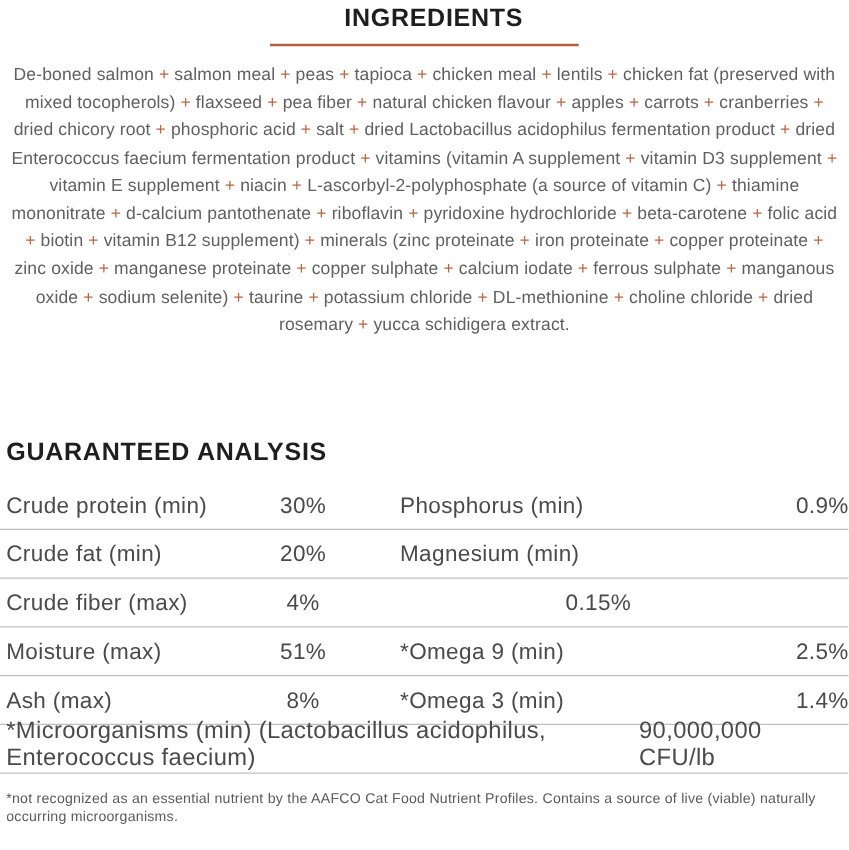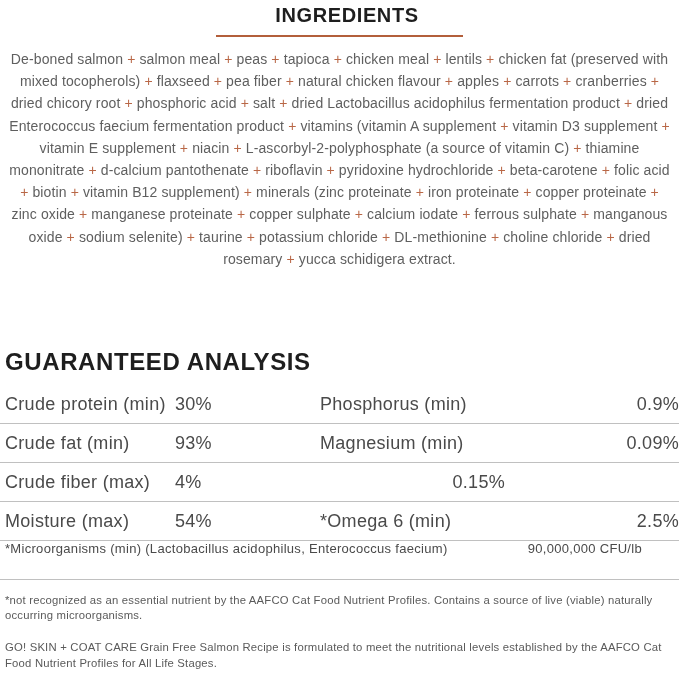--- a/index.html
+++ b/index.html
@@ -34,47 +34,47 @@
     line-height:22.2px;
     letter-spacing:.12px;
     color:#5f5f5f;
   }
   .plus{color:#b96746;}
   
   .analysis{position:absolute;top:350px;left:0;right:0;}
   .ga-title{
     margin:0;
     padding-left:5px;
-    font-size:24px;font-weight:bold;
+    font-size:20px;font-weight:bold;
     letter-spacing:.6px;
     color:#1e1e1e;
     line-height:24px;
   }
   .ga-table{margin-top:11px;}
   .ga-row{
     display:grid;
     grid-template-columns:175px 135px 195px 1fr;
     align-items:center;
     height:38px;
     border-bottom:1.5px solid #c0c0c0;
     font-size:18px;
     letter-spacing:.3px;
     color:#4a4a4a;
   }
   .ga-row .l-label{padding-left:5px;}
-  .ga-row .l-value{}
+  .ga-row .l-value{text-align:center;}
   .ga-row .r-label{padding-left:10px;}
   .ga-row .r-value{text-align:right;}
   .ga-wide{
     display:flex;
     justify-content:space-between;
-    align-items:flex-start;
+    align-items:flex-end;
     height:38px;
     border-bottom:1.5px solid #c0c0c0;
-    font-size:13px;
+    font-size:19px;
     letter-spacing:.3px;
     color:#4a4a4a;
     padding-left:5px;
     padding-right:37px;
   }
   
   .footnote{
     margin:13px 16px 0 0;
     padding:0 5px;
     font-size:11.3px;
@@ -109,38 +109,43 @@
 
       <div class="ga-row">
         <div class="l-label">Crude protein (min)</div>
         <div class="l-value">30%</div>
         <div class="r-label">Phosphorus (min)</div>
         <div class="r-value">0.9%</div>
       </div>
 
       <div class="ga-row">
         <div class="l-label">Crude fat (min)</div>
-        <div class="l-value">93%</div>
+        <div class="l-value">20%</div>
         <div class="r-label">Magnesium (min)</div>
-        <div class="r-value">0.09%</div>
       </div>
 
       <div class="ga-row">
         <div class="l-label">Crude fiber (max)</div>
         <div class="l-value">4%</div>
         <div class="r-value">0.15%</div>
       </div>
 
       <div class="ga-row">
         <div class="l-label">Moisture (max)</div>
-        <div class="l-value">54%</div>
-        <div class="r-label">*Omega 6 (min)</div>
+        <div class="l-value">51%</div>
+        <div class="r-label">*Omega 9 (min)</div>
         <div class="r-value">2.5%</div>
       </div>
 
+      <div class="ga-row">
+        <div class="l-label">Ash (max)</div>
+        <div class="l-value">8%</div>
+        <div class="r-label">*Omega 3 (min)</div>
+        <div class="r-value">1.4%</div>
+      </div>
 
       <div class="ga-wide">
         <div>*Microorganisms (min) (Lactobacillus acidophilus, Enterococcus faecium)</div>
         <div>90,000,000 CFU/lb</div>
       </div>
 
     </div>
 
     <p class="footnote">*not recognized as an essential nutrient by the AAFCO Cat Food Nutrient Profiles. Contains a source of live (viable) naturally occurring microorganisms.</p>
     <p class="formulation">GO! SKIN + COAT CARE Grain Free Salmon Recipe is formulated to meet the nutritional levels established by the AAFCO Cat Food Nutrient Profiles for All Life Stages.</p>

